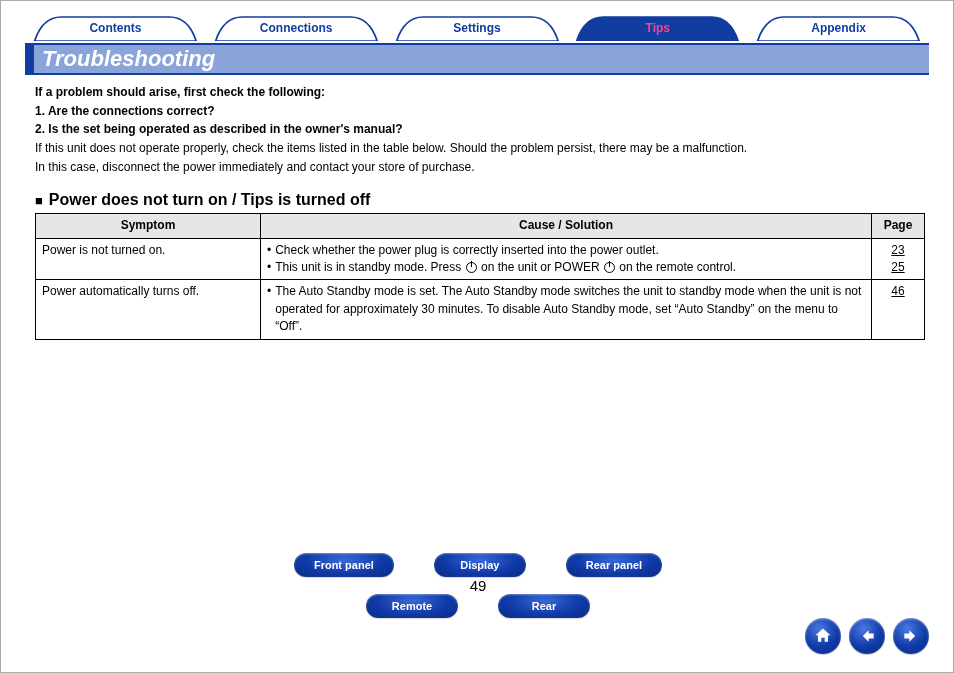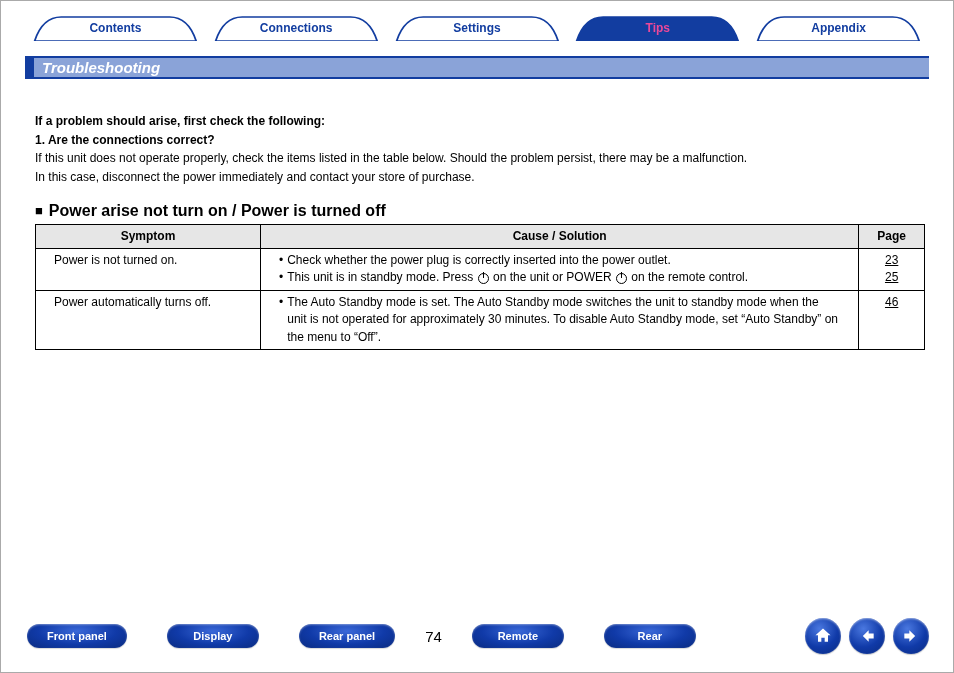--- a/index.html
+++ b/index.html
@@ -16,21 +16,21 @@
   }
   .page {
     position: absolute;
     top: 0; left: 0; right: 0; bottom: 0;
     padding: 14px 24px 0 24px;
   }
   
   .tabs {
     display: flex;
     gap: 0;
-    margin-bottom: 17px;
+    margin-bottom: 4px;
   }
   .tab {
     flex: 1;
     position: relative;
     height: 26px;
   }
   .tab svg { position: absolute; top:0; left:0; }
   .tab-label {
     position: absolute;
     top: 0; left: 0; right: 0; bottom: 0;
@@ -46,43 +46,43 @@
   .title-bar {
     border-top: 2px solid #123da0;
     border-bottom: 2px solid #123da0;
     margin-top: -2px;
   }
   .title-inner {
     border-left: 9px solid #123da0;
     background: #8aa3d8;
     color: #fff;
     font-weight: bold;
-    font-size: 15px;
+    font-size: 22px;
     padding: 1px 8px;
     font-style: italic;
   }
   
-  .content { padding: 8px 4px 0 10px; margin-top: 25px; }
+  .content { padding: 8px 4px 0 10px; }
   .intro-line { line-height: 1.6; }
   .intro-bold { font-weight: bold; line-height: 1.55; }
   .section-head {
     font-size: 16px;
     font-weight: bold;
     margin-top: 14px;
     display: flex;
     align-items: center;
   }
   .section-head .marker { font-size: 13px; margin-right: 6px; }
   table {
     border-collapse: collapse;
     width: 100%;
     margin-top: 4px;
     font-size: 12px;
   }
-  th, td { border: 1px solid #000; padding: 3px 18px; vertical-align: top; line-height: 1.45; }
+  th, td { border: 1px solid #000; padding: 3px 6px; vertical-align: top; line-height: 1.45; }
   th { background: #e6e6e6; text-align: center; font-weight: bold; }
   .col-symptom { width: 225px; }
   .col-page { width: 53px; text-align: center; }
   .col-page a { color: #000000; text-decoration: underline; }
   .bullet { display: flex; }
   .bullet .dot { margin-right: 4px; }
   .pwr-icon {
     display: inline-flex;
     vertical-align: middle;
     position: relative;
@@ -98,20 +98,21 @@
     width: 1.2px; height: 6px;
     background:#000;
   }
   
   .bottom {
     position: absolute;
     left: 2px; right: 0; bottom: 18px;
     padding: 0 24px;
     display: flex;
     align-items: center;
+    flex-direction: column;
   }
   .nav-buttons { display: flex; gap: 40px; align-items:center; }
   .nav-btn {
     background: radial-gradient(ellipse at 50% 30%, #3a68d8 0%, #103aa8 55%, #0a2b80 100%);
     color: #fff;
     font-weight: bold;
     font-size: 11px;
     border: none;
     border-radius: 999px;
     padding: 6px 20px;
@@ -180,27 +181,28 @@
     </div>
 
   <div class="title-bar">
     <div class="title-inner">Troubleshooting</div>
   </div>
 
   <div class="content">
     <div class="intro-bold">If a problem should arise, first check the following:</div>
     <div id="intro-items">
         <div class="intro-bold">1. Are the connections correct?</div>
+        <div class="intro-bold">2. Is the set being operated as described in the owner's manual?</div>
       </div>
     <div class="intro-line">If this unit does not operate properly, check the items listed in the table below. Should the problem persist, there may be a malfunction.</div>
     <div class="intro-line">In this case, disconnect the power immediately and contact your store of purchase.</div>
 
     <div class="section-head">
       <span class="marker">■</span>
-      <span>Power arise not turn on / Power is turned off</span>
+      <span>Power does not turn on / Tips is turned off</span>
     </div>
 
     <table>
       <thead>
           <tr id="thead-row">
             <th class="col-symptom">Symptom</th>
             <th>Cause / Solution</th>
             <th class="col-page">Page</th>
           </tr>
         </thead>
@@ -232,21 +234,21 @@
         </tbody>
     </table>
   </div>
 
   <div class="bottom">
     <div class="nav-buttons" id="btns-left">
         <button class="nav-btn">Front panel</button>
         <button class="nav-btn">Display</button>
         <button class="nav-btn">Rear panel</button>
       </div>
-    <div class="page-num">74</div>
+    <div class="page-num">49</div>
     <div class="nav-buttons" id="btns-right">
         <button class="nav-btn">Remote</button>
         <button class="nav-btn">Rear</button>
       </div>
     <div class="nav-icons">
       <div class="circ">
         <svg width="20" height="20" viewBox="0 0 24 24" fill="#fff">
             <path d="M12 3l9 8h-3v8h-4v-5h-4v5H6v-8H3z"></path>
           </svg>
       </div>

